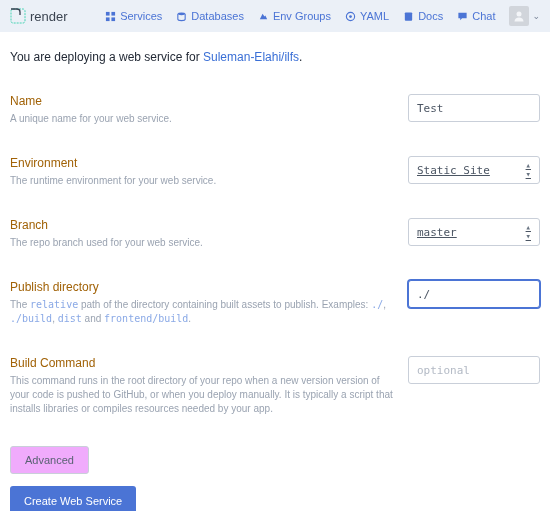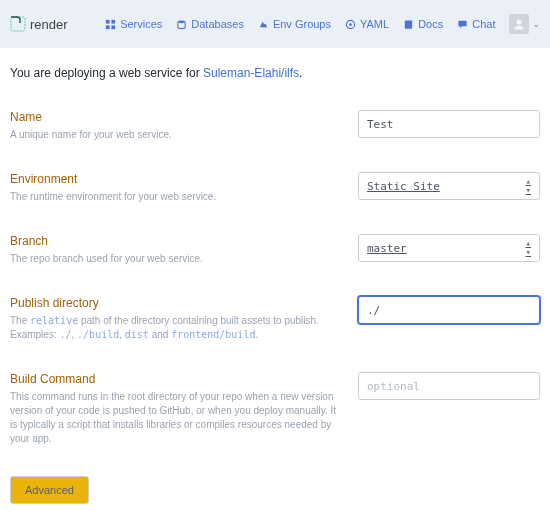--- a/index.html
+++ b/index.html
@@ -5,21 +5,21 @@
   * { box-sizing: border-box; margin: 0; padding: 0; }
   html, body { width: 550px; height: 511px; }
   body {
     font-family: -apple-system, BlinkMacSystemFont, "Segoe UI", Arial, sans-serif;
     font-size: 12px;
     color: #424855;
     background: #ffffff;
   }
   .topbar {
     background: #ebf0f7;
-    height: 48px;
+    height: 32px;
     display: flex;
     align-items: center;
     padding: 0 10px;
   }
   .logo {
     display: flex;
     align-items: center;
     gap: 4px;
     font-size: 13px;
     font-weight: 500;
@@ -84,21 +84,21 @@
   .field-help {
     font-size: 10px;
     color: #9aa3b1;
     line-height: 1.4;
   }
   .field-help .code {
     font-family: ui-monospace, SFMono-Regular, Menlo, monospace;
     color: #8aa9e6;
   }
   .field .control-col {
-    width: 182px;
+    width: 132px;
     flex-shrink: 0;
   }
   .input, .select {
     width: 100%;
     height: 28px;
     border: 1px solid #c9cfd9;
     border-radius: 3px;
     padding: 0 8px;
     font-family: ui-monospace, SFMono-Regular, Menlo, monospace;
     font-size: 11px;
@@ -118,21 +118,21 @@
     border: 1px solid #4b74d5;
     box-shadow: 0 0 0 1px #4b74d5;
   }
   .input::placeholder { color: #b3bac5; }
 
   .btn-adv {
     display: inline-block;
     padding: 7px 14px;
     border: 1px solid #c9cfd9;
     border-radius: 3px;
-    background: #eab308;
+    background: #f0abfc;
     color: #596273;
     font-size: 11px;
     cursor: pointer;
     margin-bottom: 12px;
   }
   .btn-primary {
     display: inline-block;
     padding: 9px 14px;
     border: none;
     border-radius: 3px;

